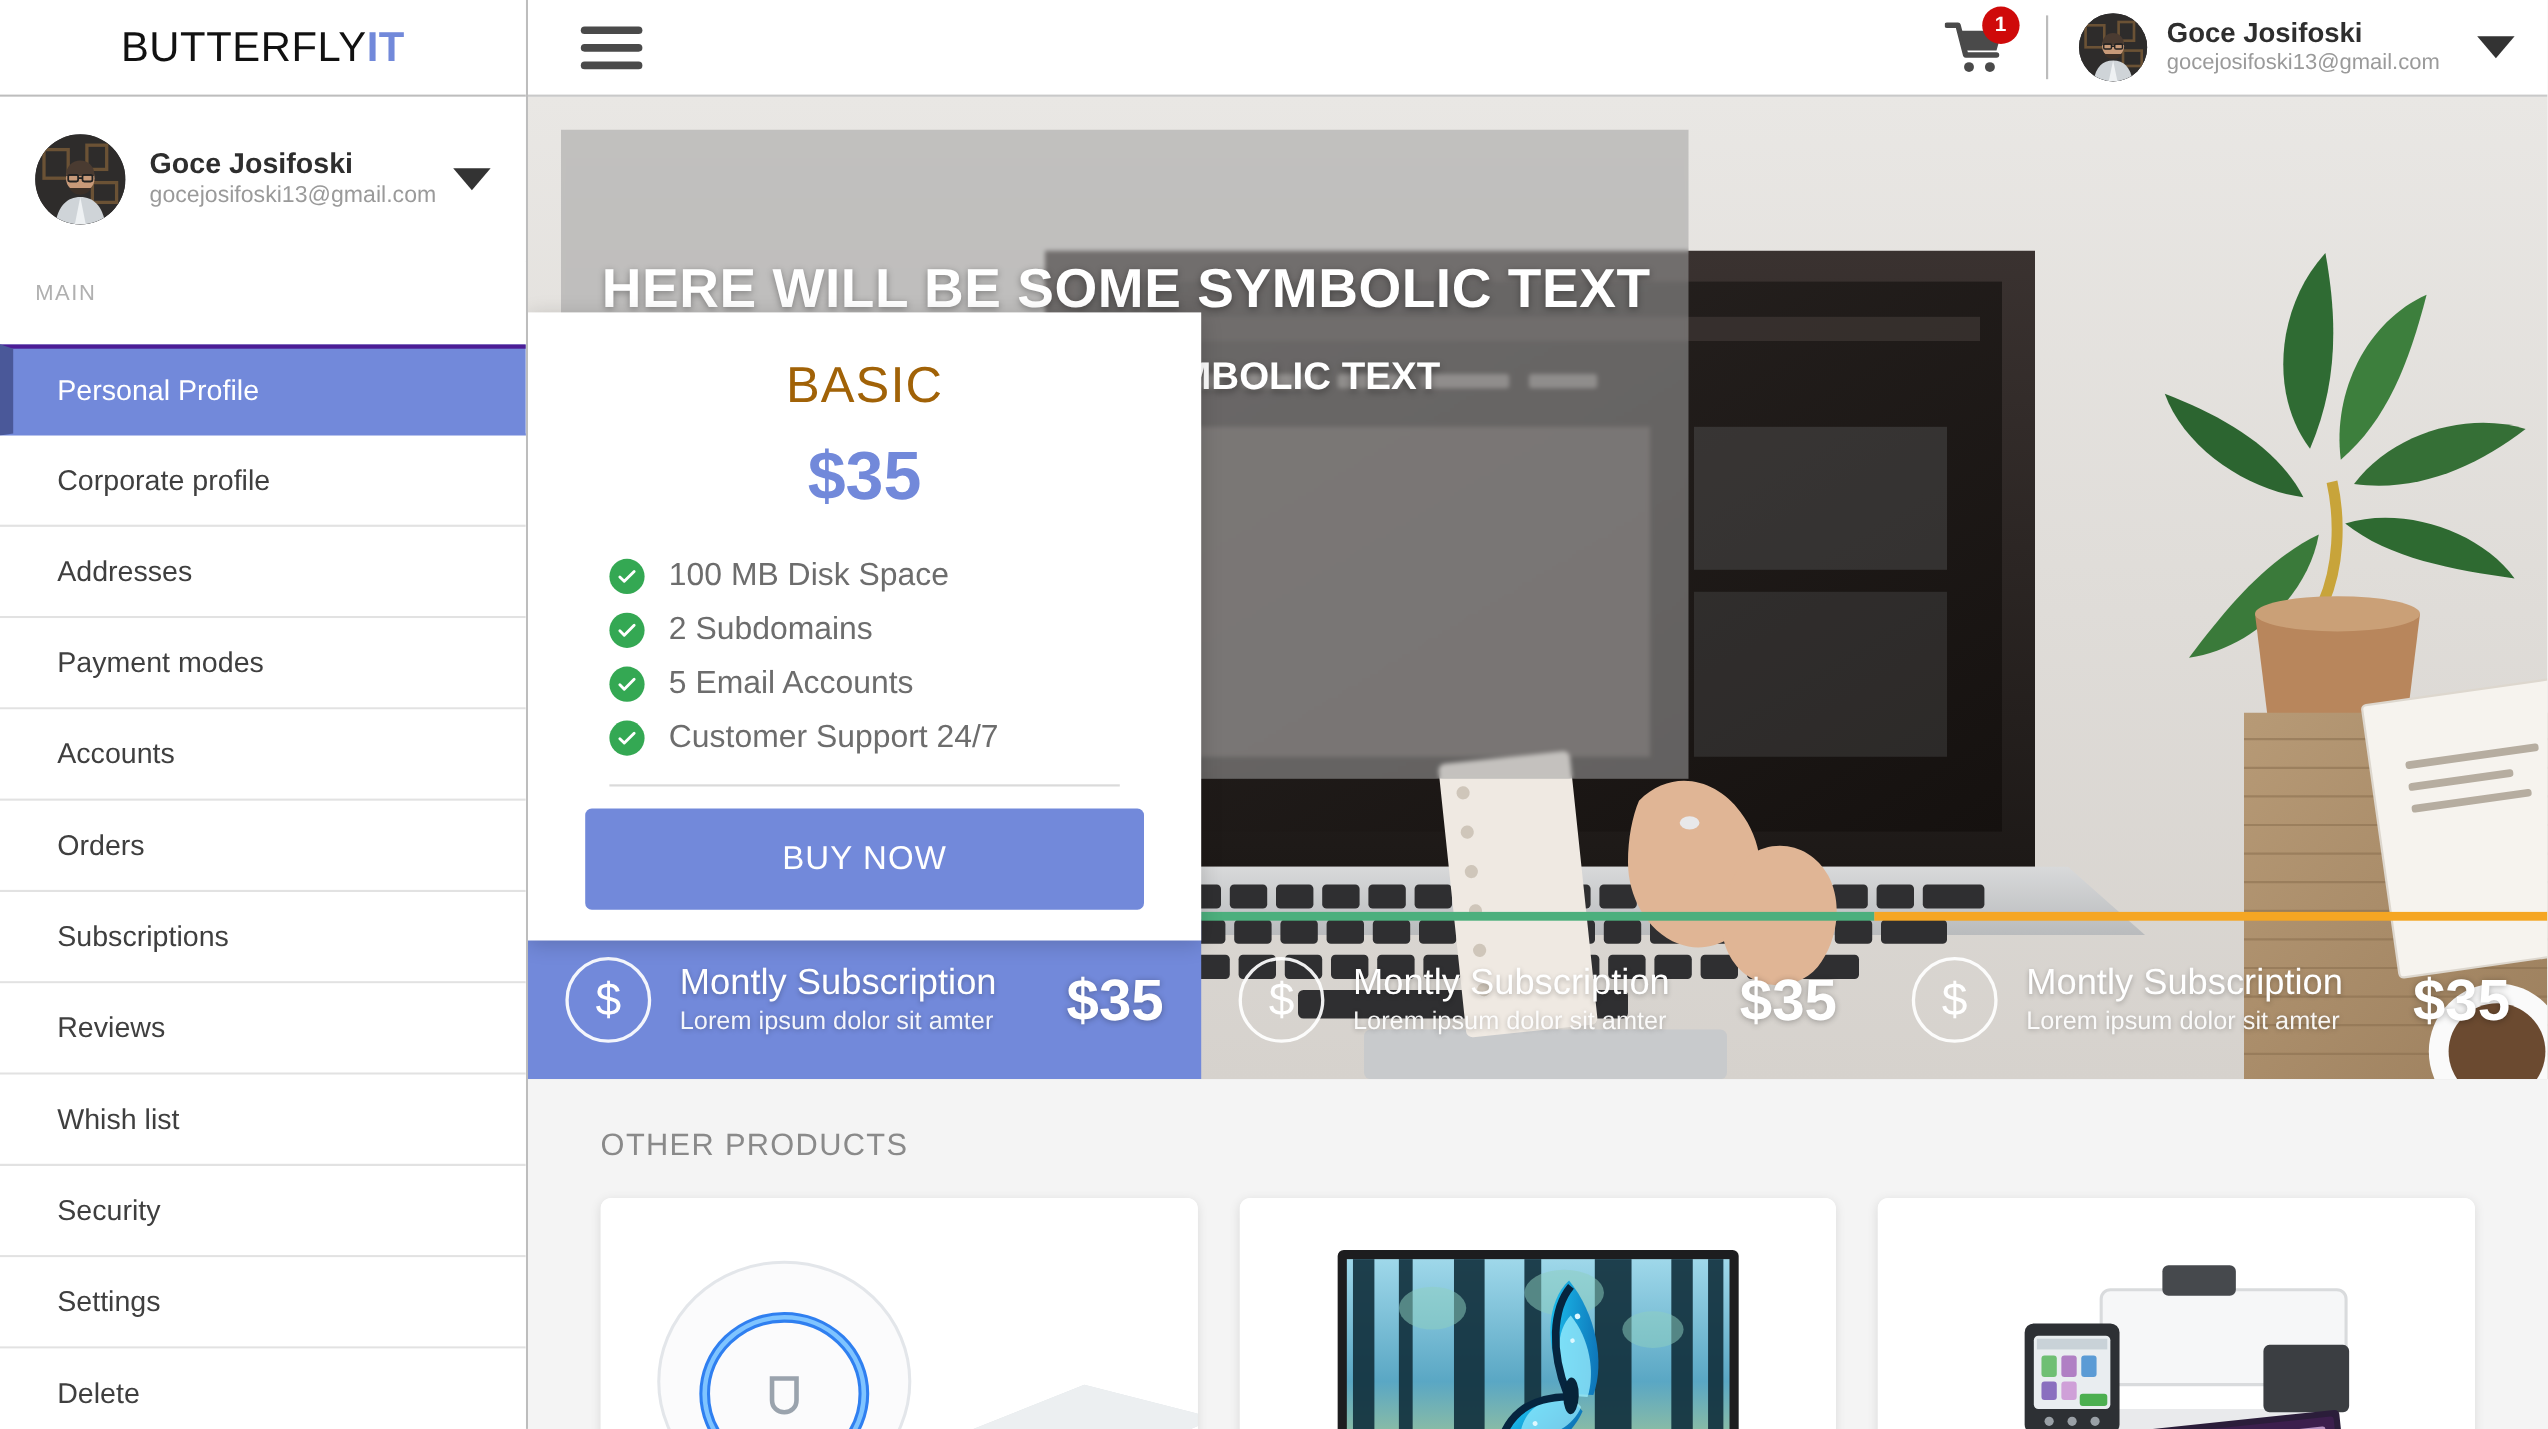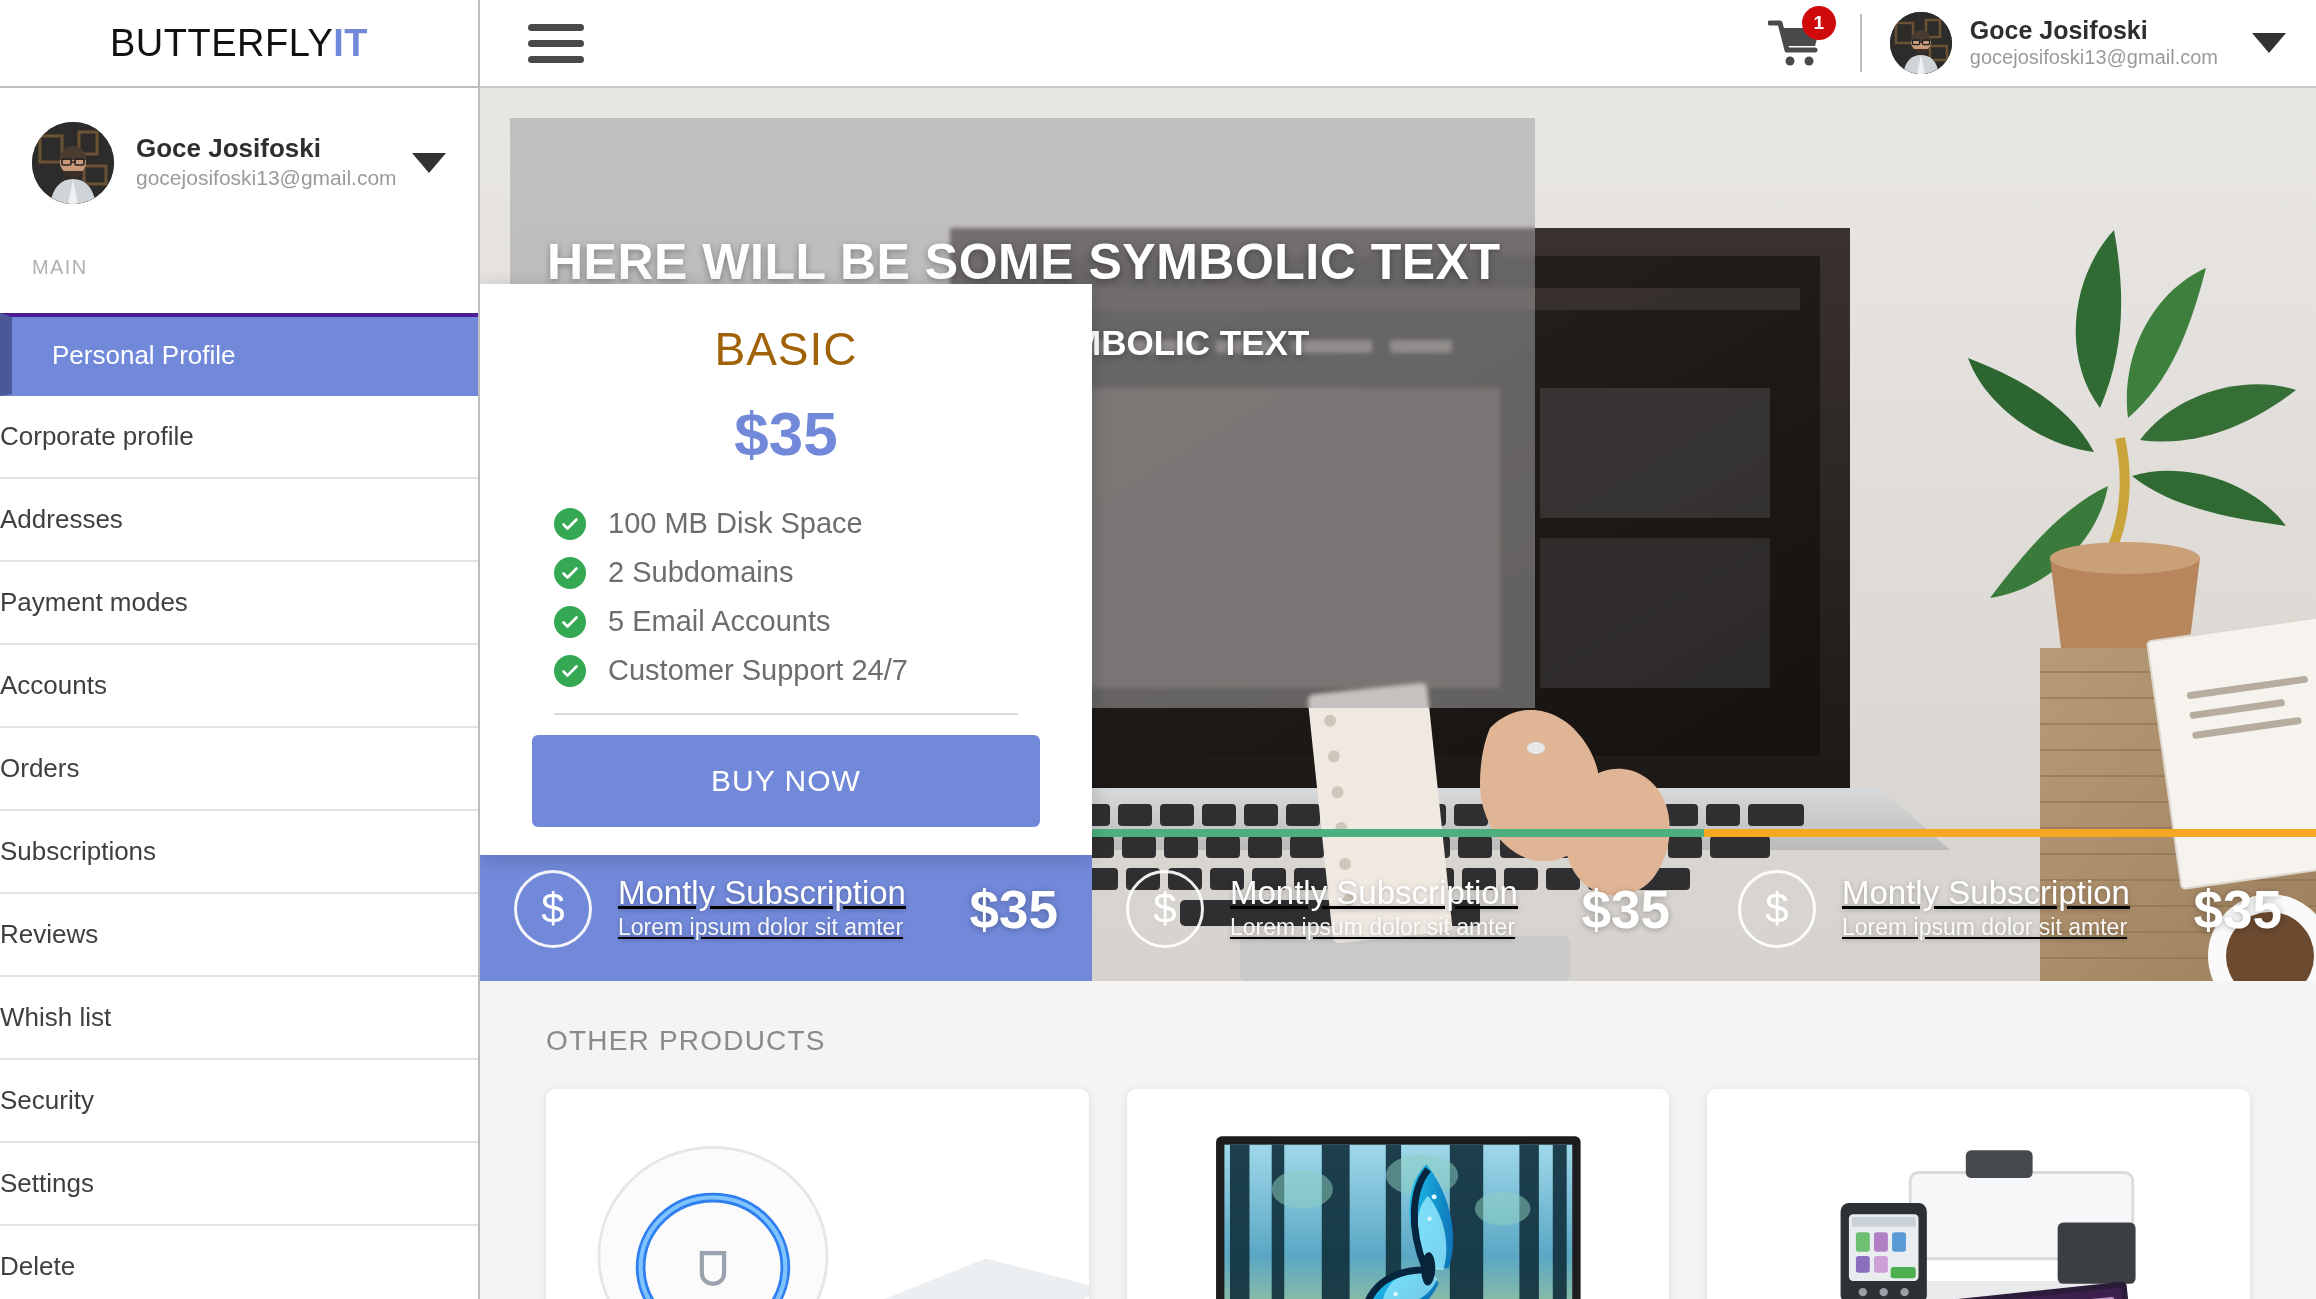--- a/index.html
+++ b/index.html
@@ -60,20 +60,21 @@
   }
 
   .nav-section-label {
     font-size: 20px; color: #b0b0b0; letter-spacing: 1.4px;
     padding: 18px 0 34px 32px; background: #fff;
   }
 
   .nav { flex: 1 1 auto; overflow: hidden; background: #fff; }
   .nav-item {
     height: 83px; display: flex; align-items: center;
+    padding-left: 52px;
     font-size: 26px; color: #3f3f3f;
     border-bottom: 2px solid #e2e2e2;
     background: #fff; cursor: pointer;
     position: relative;
   }
   .nav-item:first-child { border-top: 4px solid #4c1d95; }
   .nav-item.active {
     background: #7289da; color: #ffffff;
     border-bottom-color: #7289da;
     border-left: 12px solid #4a5899;
@@ -205,21 +206,21 @@
     border-top: 8px solid transparent;
     position: relative;
   }
   .sub-circle {
     width: 78px; height: 78px; border-radius: 50%;
     border: 3px solid rgba(255,255,255,.92);
     flex: 0 0 78px;
     display: flex; align-items: center; justify-content: center;
     color: #fff; font-size: 42px; font-weight: 300;
   }
-  .sub-meta { margin-left: 26px; flex: 1 1 auto; min-width: 0; text-decoration: underline; }
+  .sub-meta { margin-left: 26px; flex: 1 1 auto; min-width: 0; }
   .sub-title {
     font-size: 33px; color: #fff; line-height: 1.1; white-space: nowrap;
     text-shadow: 0 1px 5px rgba(0,0,0,.25);
   }
   .sub-sub {
     font-size: 23px; color: rgba(255,255,255,.93); line-height: 1.35;
     white-space: nowrap; text-shadow: 0 1px 5px rgba(0,0,0,.25);
   }
   .sub-price {
     font-size: 53px; font-weight: bold; color: #fff;

